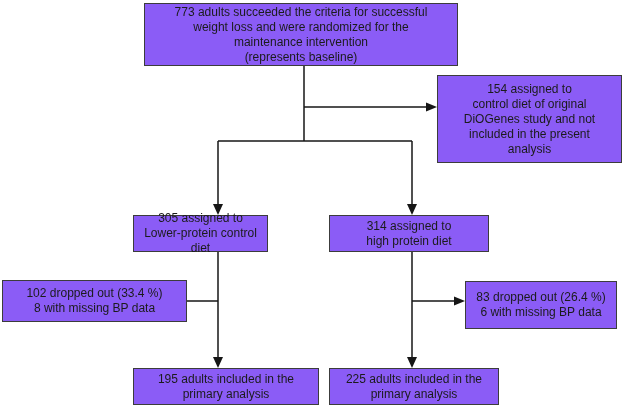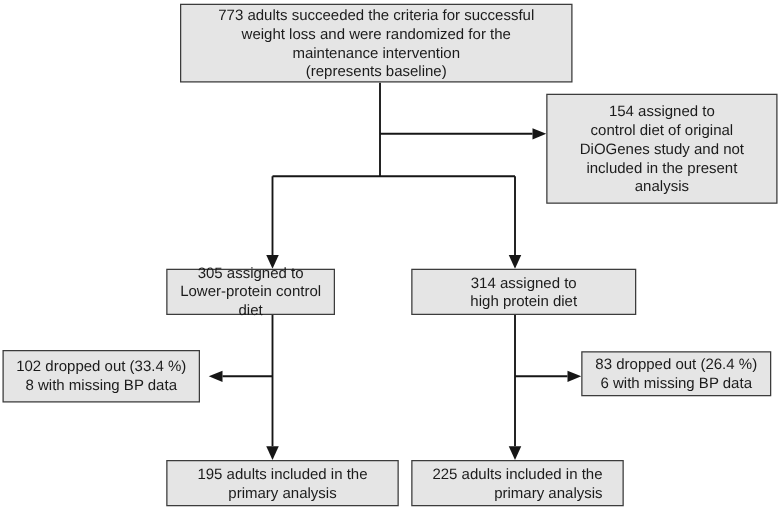--- a/index.html
+++ b/index.html
@@ -18,40 +18,40 @@
   .connectors {
     position: absolute;
     left: 0;
     top: 0;
     width: 625px;
     height: 408px;
   }
   .box {
     position: absolute;
     box-sizing: border-box;
-    background: #e5e5e5;
+    background: #8b5cf6;
     border: 1.5px solid #3c3c3c;
     display: flex;
     align-items: center;
     justify-content: center;
     text-align: center;
     white-space: pre-line;
     font-size: 12px;
     line-height: 15px;
     color: #1b1b1b;
     padding: 1px 2px;
   }
   .box-baseline      { left: 144px; top: 3px;   width: 314px; height: 63px; }
   .box-excluded      { left: 437px; top: 75px;  width: 185px; height: 88px; }
   .box-arm-lower     { left: 133px; top: 215px; width: 135px; height: 37px; }
-  .box-arm-high      { left: 329px; top: 215px; width: 180px; height: 37px; }
-  .box-drop-lower    { left: 2px;   top: 280px; width: 158px; height: 42px; }
-  .box-drop-high     { left: 465px; top: 281px; width: 152px; height: 36px; text-align: center; }
+  .box-arm-high      { left: 329px; top: 215px; width: 160px; height: 37px; }
+  .box-drop-lower    { left: 2px;   top: 280px; width: 185px; height: 42px; }
+  .box-drop-high     { left: 465px; top: 281px; width: 152px; height: 48px; text-align: center; }
   .box-analysis-lower{ left: 133px; top: 368px; width: 186px; height: 37px; }
-  .box-analysis-high { left: 329px; top: 368px; width: 170px; height: 37px; text-align: right; }
+  .box-analysis-high { left: 329px; top: 368px; width: 170px; height: 37px; }
   .line { stroke: #161616; stroke-width: 1.5; fill: none; }
   .head { fill: #161616; stroke: none; }
 </style>
 </head>
 <body>
 
 <div class="figure">
 
   <svg class="connectors" viewBox="0 0 625 408" xmlns="http://www.w3.org/2000/svg">
 

